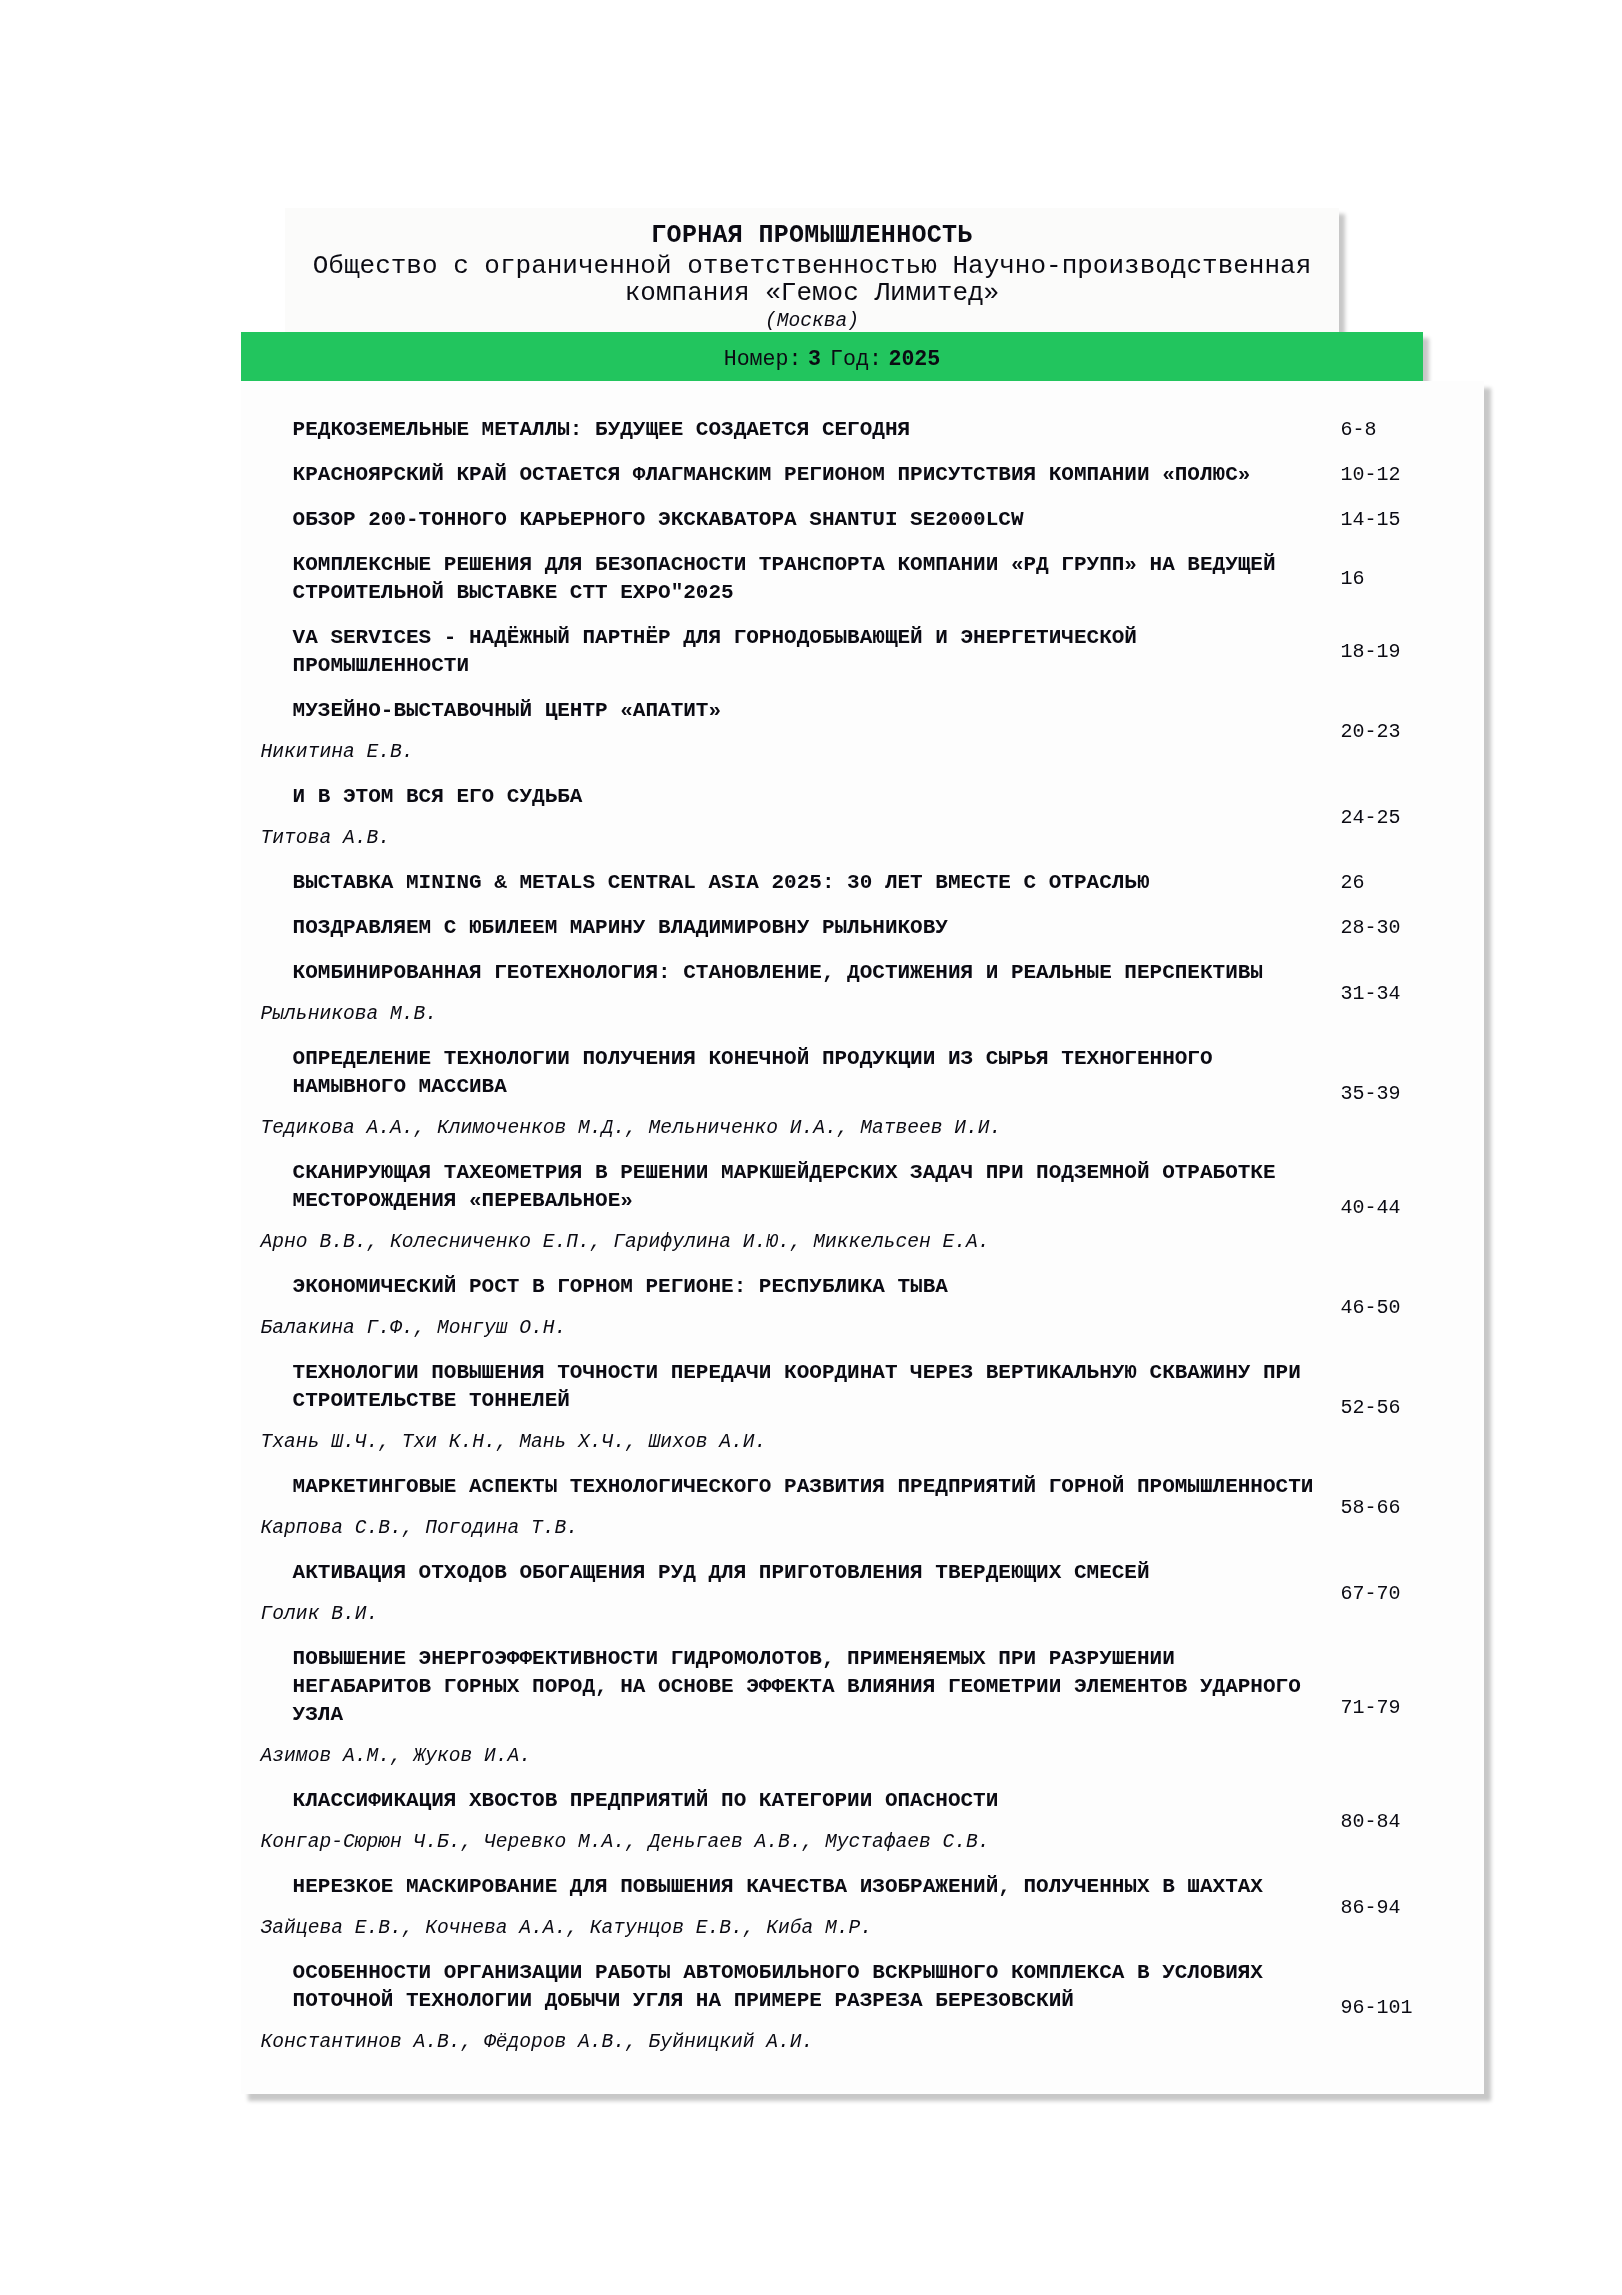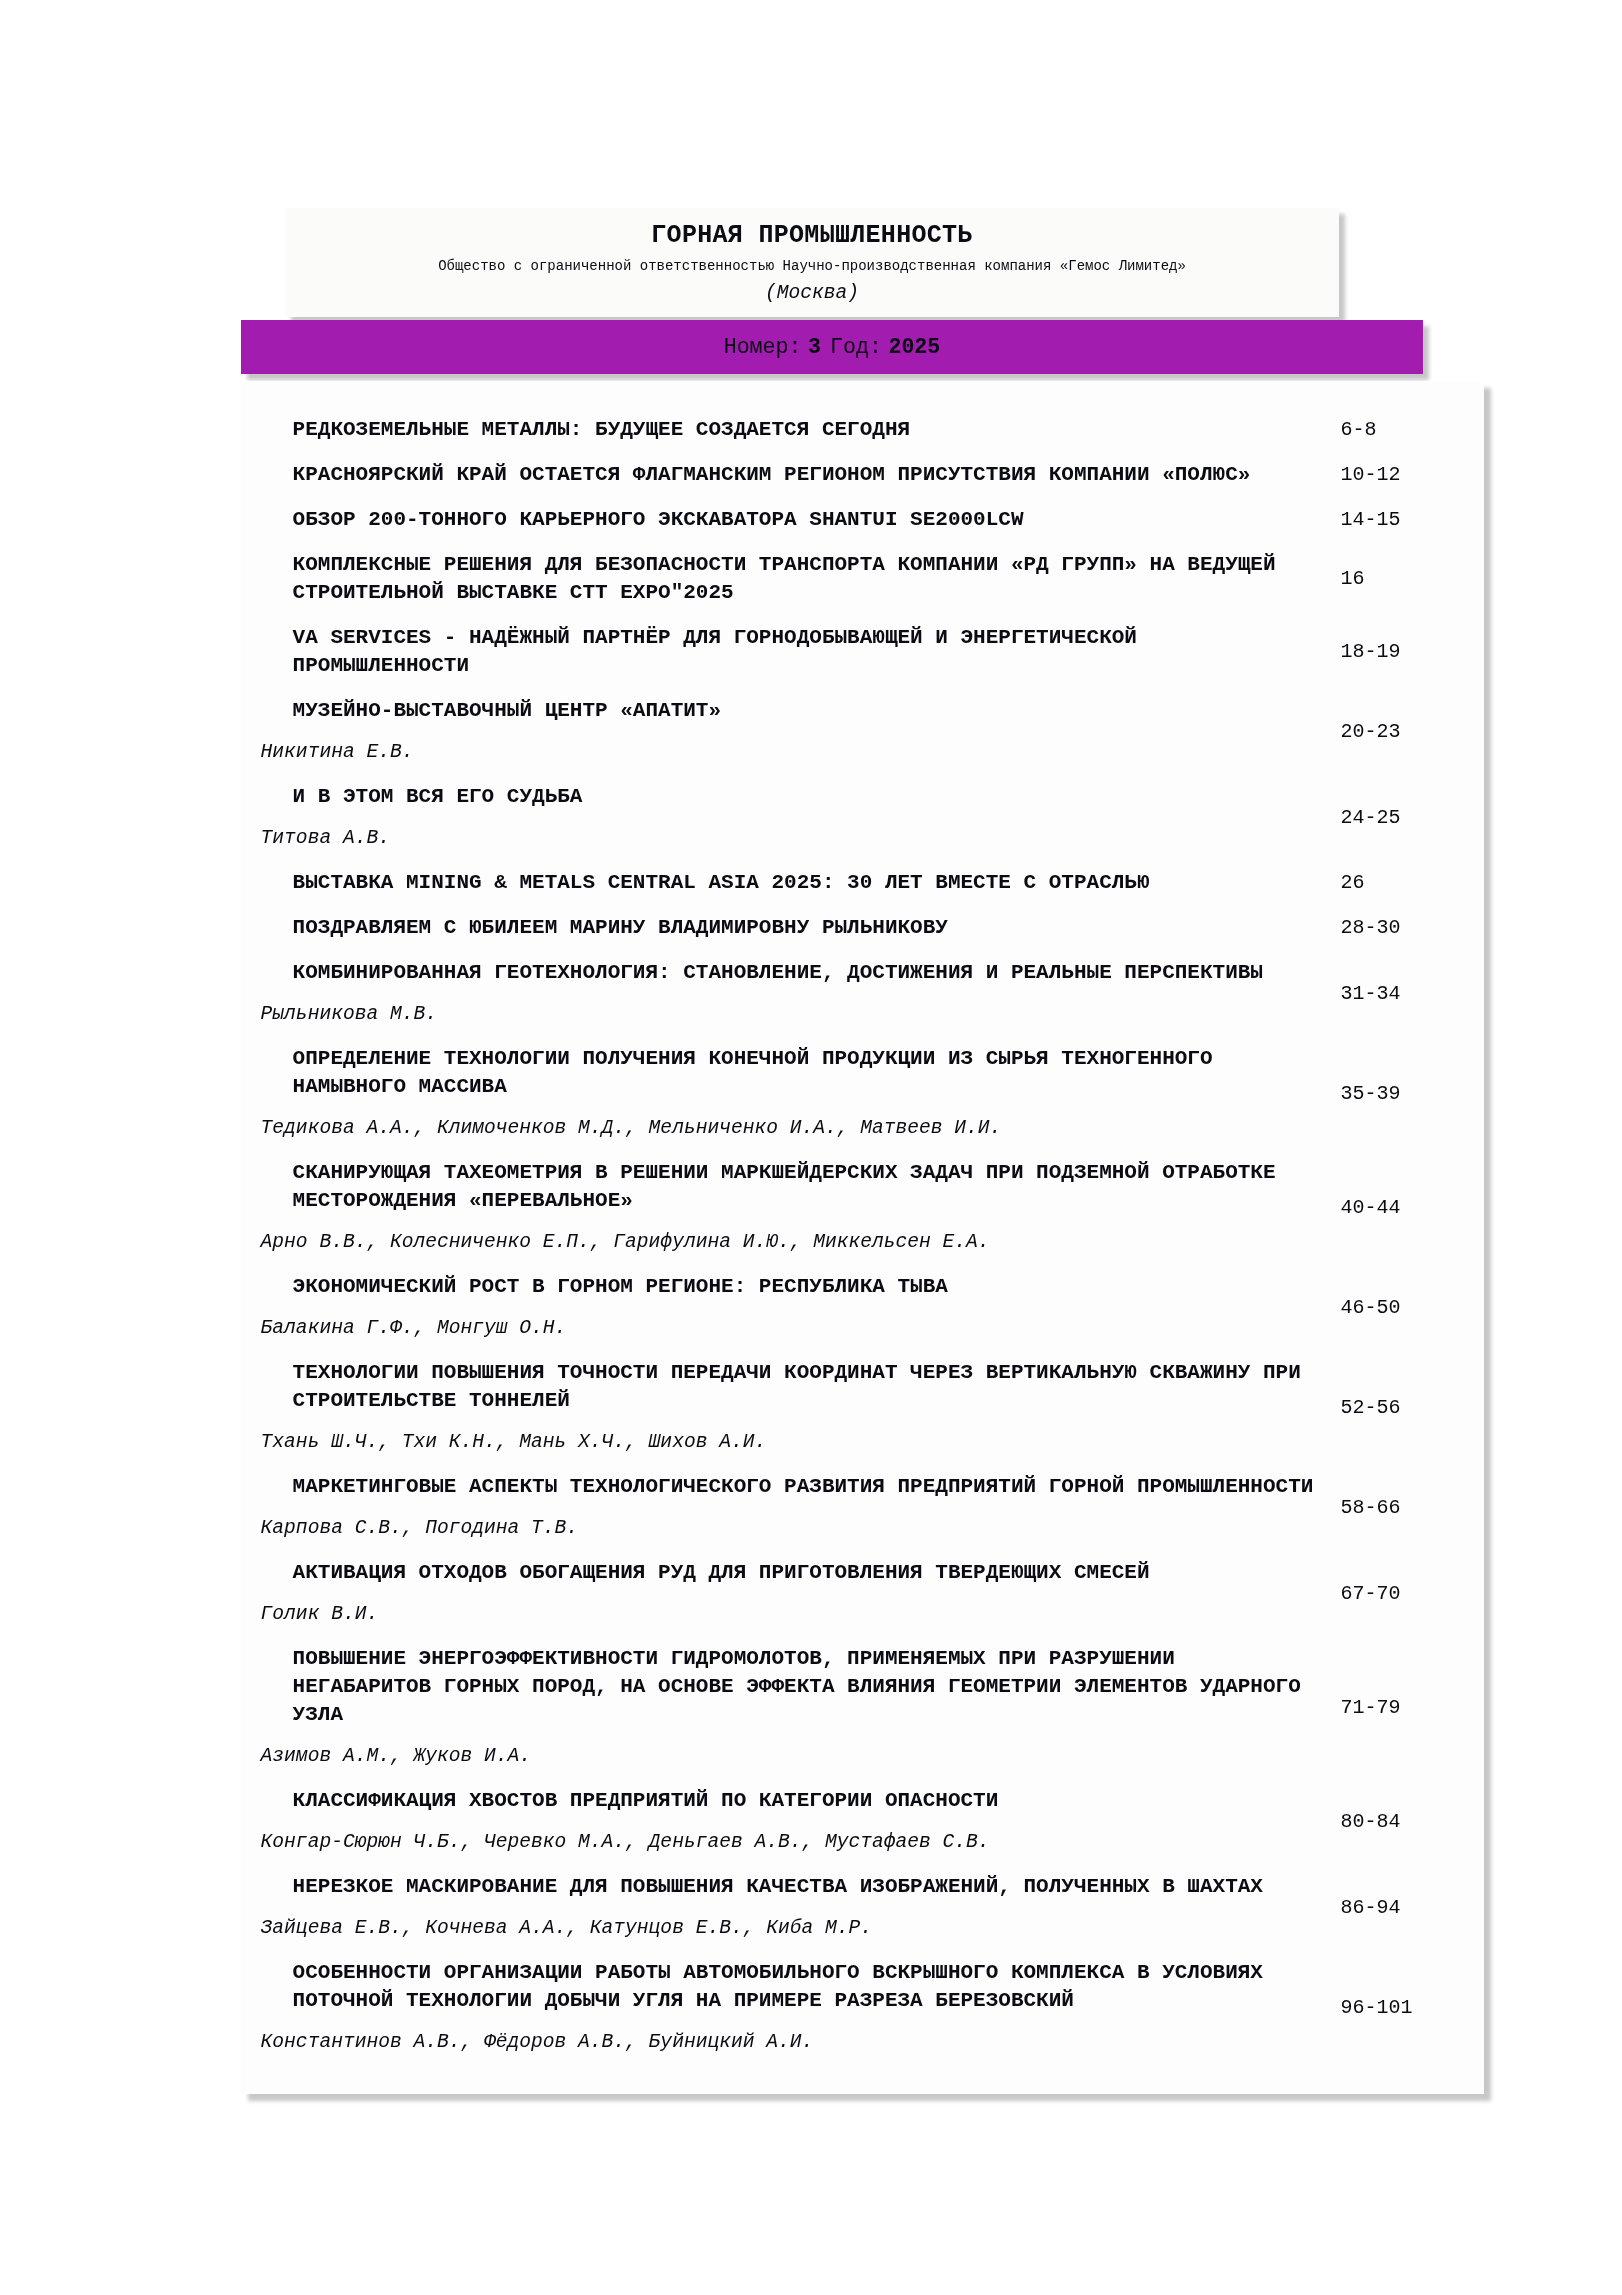--- a/index.html
+++ b/index.html
@@ -30,38 +30,38 @@
     text-align: center;
     padding: 10.5px 15.7px 9.2px 15.7px;
   }
   .journal-title {
     font-size: 25px;
     font-weight: 700;
     line-height: 34px;
     letter-spacing: 0.3px;
   }
   .journal-publisher {
-    font-size: 14px;
+    font-size: 26px;
     font-weight: 400;
     line-height: 27.5px;
   }
   .journal-city {
     font-size: 19.6px;
     font-style: italic;
     line-height: 27.5px;
   }
 
   
   .issue-box {
     position: absolute;
     left: 241px;
-    top: 320px;
+    top: 332px;
     width: 1182px;
     height: 54px;
-    background: #a21caf;
+    background: #22c55e;
     box-shadow: 5.9px 5.9px 3.9px rgba(0,0,0,0.22);
     display: flex;
     align-items: center;
     justify-content: center;
     font-size: 21.6px;
   }
   .issue-box .lbl { font-weight: 400; }
   .issue-box .val { font-weight: 700; margin-left: 6.5px; }
   .issue-box .gap { width: 9.2px; display: inline-block; }
 

